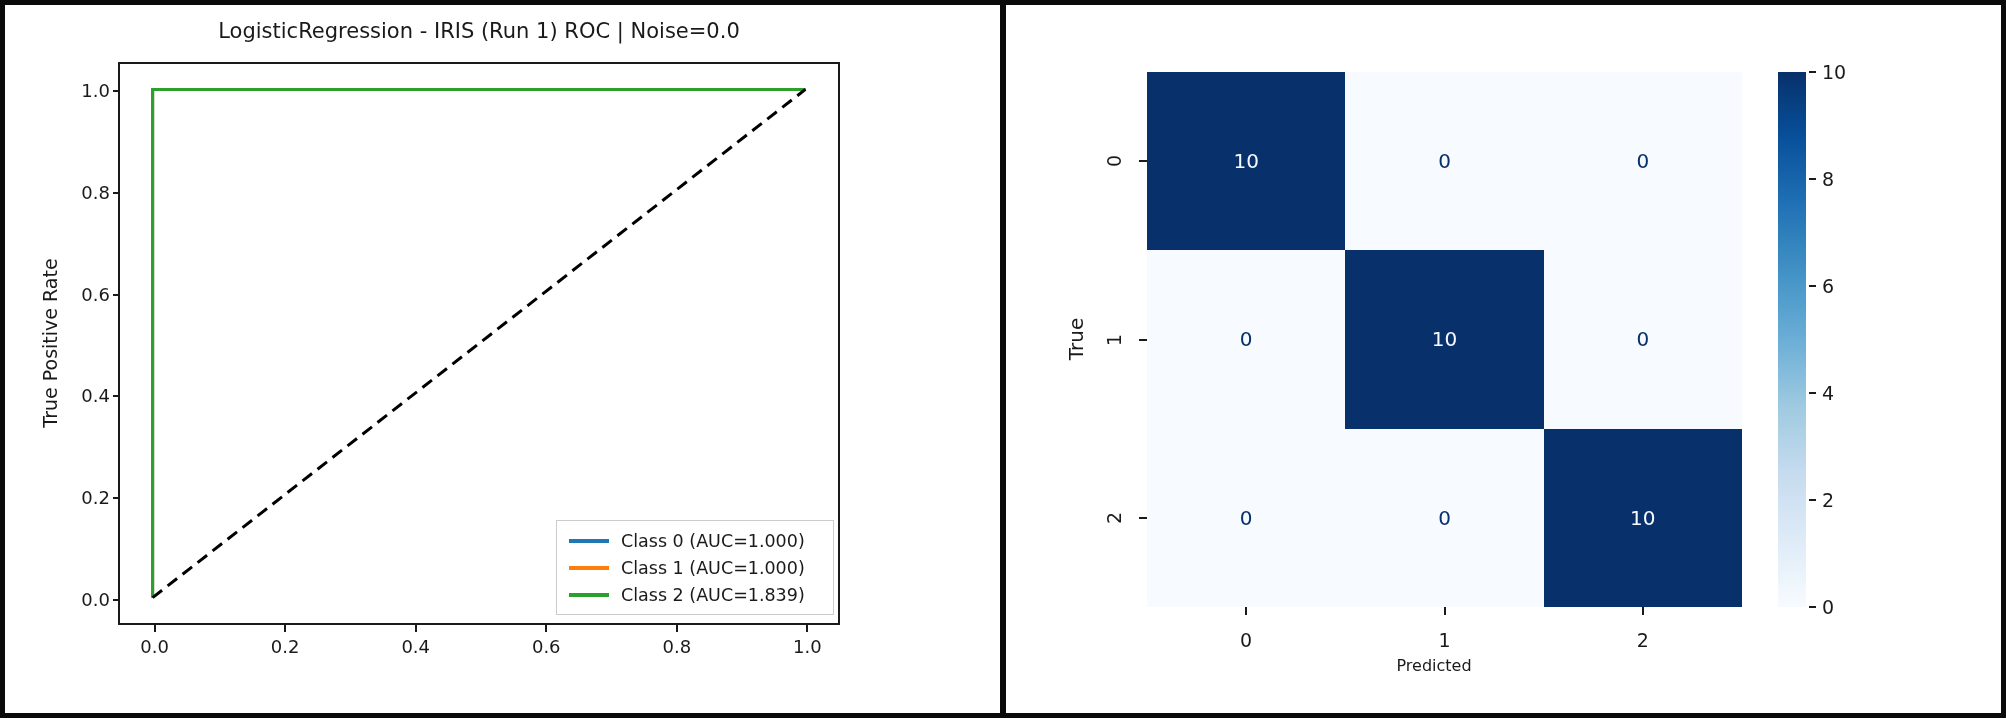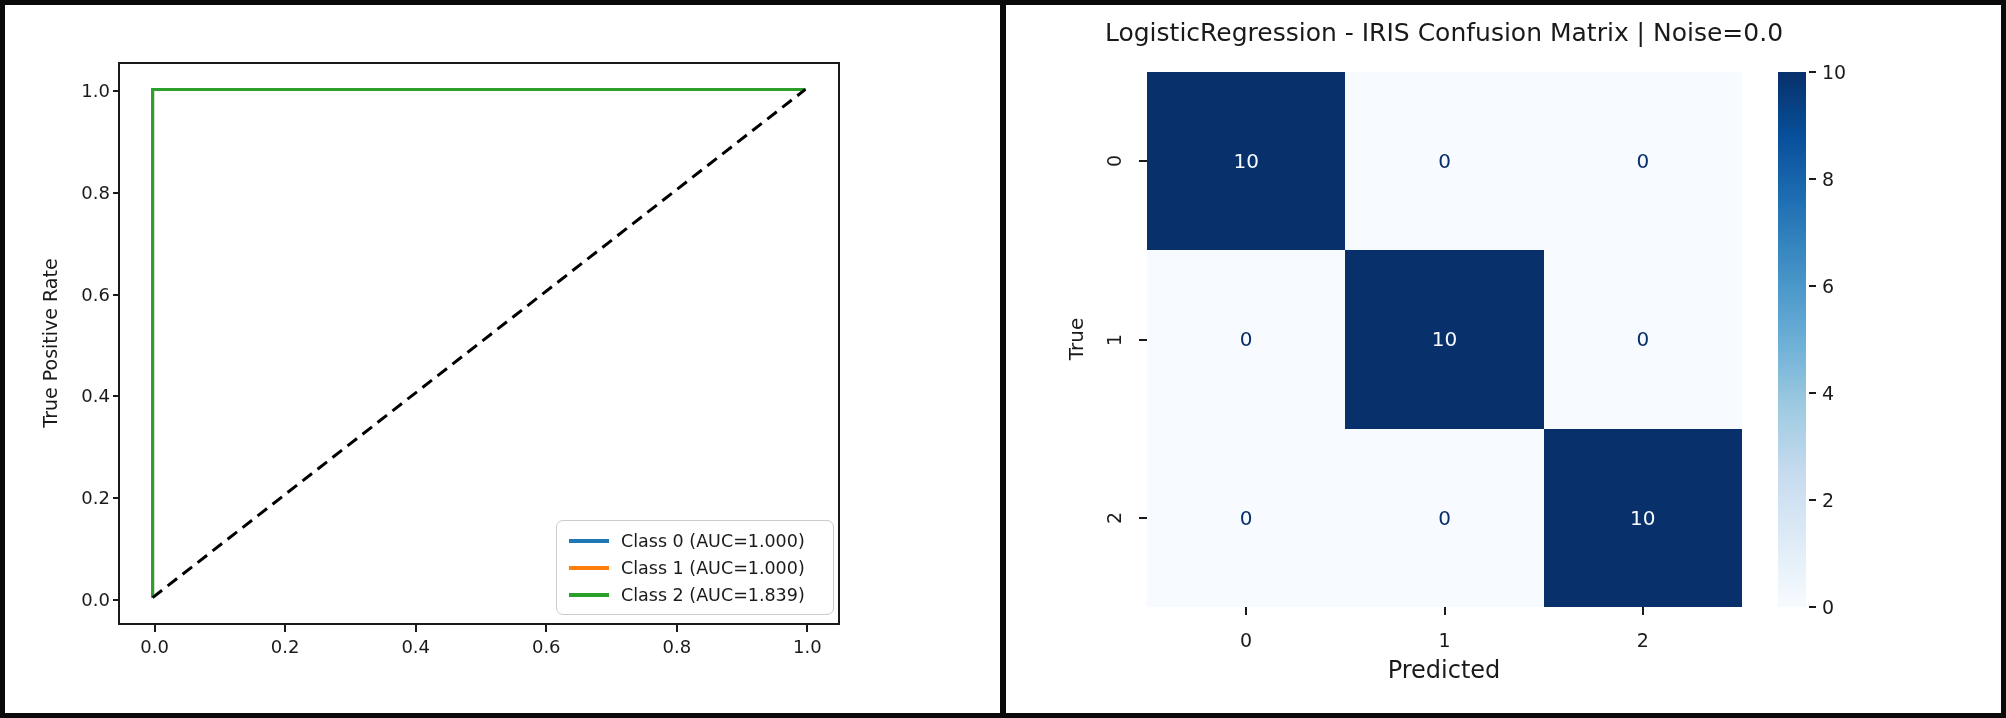--- a/index.html
+++ b/index.html
@@ -11,42 +11,43 @@
   .panel-right{left:1001px;width:995px;}
 
   
   .roc-title{position:absolute;left:113px;top:14px;width:722px;text-align:center;font-size:21px;white-space:nowrap;}
   .roc-axes{position:absolute;left:113px;top:57px;width:722px;height:563px;border:2px solid #1a1a1a;box-sizing:border-box;}
   .roc-axes svg{position:absolute;left:0;top:0;display:block;}
   .tick-mark{position:absolute;background:#1a1a1a;}
   .tick-label{position:absolute;font-size:18px;color:#1a1a1a;line-height:22px;}
   .roc-xlabel{position:absolute;left:113px;top:656px;width:722px;text-align:center;font-size:19px;}
   .roc-ylabel{position:absolute;left:45px;top:338px;transform:translate(-50%,-50%) rotate(-90deg);font-size:19px;white-space:nowrap;}
-  .legend{position:absolute;right:4px;bottom:8px;width:278px;box-sizing:border-box;border:1px solid #cccccc;border-radius:7px;background:rgba(255,255,255,0.85);padding:6px 8px 6px 12px;display:flex;flex-direction:column;justify-content:center;}
+  .legend{position:absolute;right:4px;bottom:8px;width:278px;box-sizing:border-box;border:1px solid #cccccc;border-radius:0;background:rgba(255,255,255,0.85);padding:6px 8px 6px 12px;display:flex;flex-direction:column;justify-content:center;}
   .legend-row{display:flex;align-items:center;height:27px;}
   .legend-swatch{width:40px;height:4px;margin-right:12px;flex:0 0 auto;}
   .legend-label{font-size:17.5px;white-space:nowrap;}
 
   
   .cm-title{position:absolute;left:77px;top:13px;width:722px;text-align:center;font-size:25px;white-space:nowrap;}
   .cm-grid{position:absolute;left:141px;top:67px;width:595px;height:535px;display:grid;grid-template-columns:repeat(3,1fr);grid-template-rows:repeat(3,1fr);}
   .cm-cell{display:flex;align-items:center;justify-content:center;font-size:20px;}
-  .cm-xlabel{position:absolute;left:77px;top:651px;width:722px;text-align:center;font-size:24px;}
+  .cm-xlabel{position:absolute;left:67px;top:651px;width:722px;text-align:center;font-size:16px;}
   .cm-ylabel{position:absolute;left:70px;top:334px;transform:translate(-50%,-50%) rotate(-90deg);font-size:20px;white-space:nowrap;}
   .cm-rowlabel{position:absolute;transform:translate(-50%,-50%) rotate(-90deg);font-size:19px;white-space:nowrap;}
   .cm-collabel{position:absolute;width:40px;text-align:center;font-size:19px;}
   .cm-colorbar{position:absolute;left:772px;top:67px;width:28px;height:535px;}
   .cb-label{position:absolute;font-size:19px;line-height:22px;}
 </style>
 </head>
 <body>
 
 <div class="screen">
 
   <div class="panel panel-left">
+    <div class="roc-title">LogisticRegression - IRIS (Run 1) ROC | Noise=0.0</div>
     <div class="roc-ylabel">True Positive Rate</div>
     <div class="roc-axes" id="rocAxes">
       <svg id="rocSvg" width="718" height="559" viewBox="0 0 718 559">
           <polyline points="32.6,533.6 32.6,25.4 685.4,25.4" fill="none" stroke="#1f77b4" stroke-width="3"></polyline>
           <polyline points="32.6,533.6 32.6,25.4 685.4,25.4" fill="none" stroke="#ff7f0e" stroke-width="3"></polyline>
           <polyline points="32.6,533.6 32.6,25.4 685.4,25.4" fill="none" stroke="#2ca02c" stroke-width="3"></polyline>
           <polyline points="32.6,533.6 685.4,25.4" fill="none" stroke="#000000" stroke-width="3" stroke-dasharray="12 7"></polyline>
         </svg>
       <div class="legend" id="rocLegend">
           <div class="legend-row">
@@ -85,21 +86,20 @@
         <div class="tick-mark" style="left: -7px; top: 128.045px; width: 7px; height: 2px;"></div>
         <div class="tick-label" style="left: -66px; top: 118.045px; width: 56px; text-align: right;">0.8</div>
         <div class="tick-mark" style="left: -7px; top: 26.4091px; width: 7px; height: 2px;"></div>
         <div class="tick-label" style="left: -66px; top: 16.4091px; width: 56px; text-align: right;">1.0</div>
       </div>
   </div>
 
   <div class="divider"></div>
 
   <div class="panel panel-right" id="cmPanel">
-    <div class="cm-title">LogisticRegression - IRIS Confusion Matrix | Noise=0.0</div>
     <div class="cm-ylabel">True</div>
     <div class="cm-grid" id="cmGrid">
         <div class="cm-cell" style="background: rgb(8, 48, 107); color: rgb(247, 251, 255);">10</div>
         <div class="cm-cell" style="background: rgb(247, 251, 255); color: rgb(8, 48, 107);">0</div>
         <div class="cm-cell" style="background: rgb(247, 251, 255); color: rgb(8, 48, 107);">0</div>
         <div class="cm-cell" style="background: rgb(247, 251, 255); color: rgb(8, 48, 107);">0</div>
         <div class="cm-cell" style="background: rgb(8, 48, 107); color: rgb(247, 251, 255);">10</div>
         <div class="cm-cell" style="background: rgb(247, 251, 255); color: rgb(8, 48, 107);">0</div>
         <div class="cm-cell" style="background: rgb(247, 251, 255); color: rgb(8, 48, 107);">0</div>
         <div class="cm-cell" style="background: rgb(247, 251, 255); color: rgb(8, 48, 107);">0</div>

